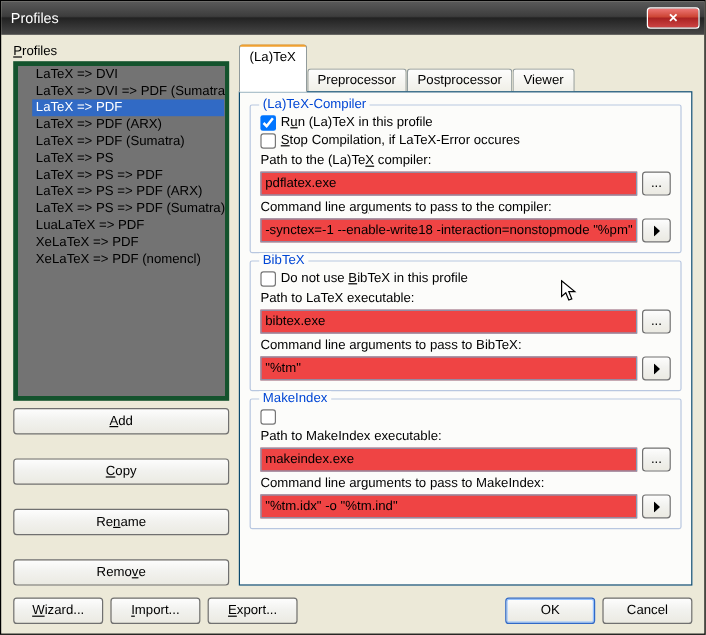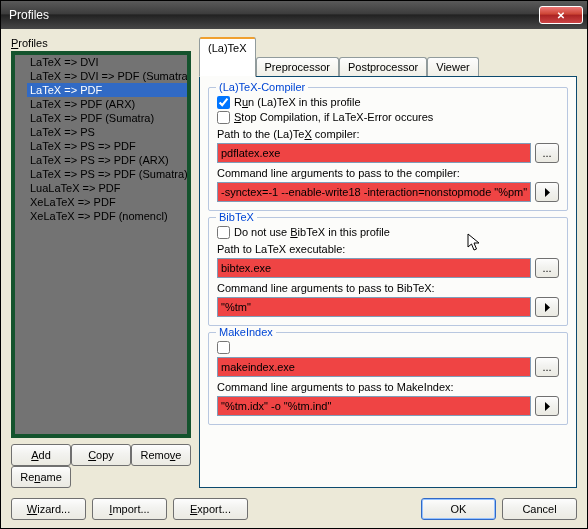--- a/index.html
+++ b/index.html
@@ -9,21 +9,21 @@
 .titlebar-text { flex: 1; }
 .close-btn { width: 44px; height: 18px; background: linear-gradient(#e77, #c43 45%, #a22 50%, #c44); border: 1px solid #fff; border-radius: 3px; display: flex; align-items: center; justify-content: center; cursor: pointer; }
 .close-btn span { color: #fff; font-weight: bold; font-size: 10px; }
 .body { flex: 1; padding: 8px 10px; display: flex; flex-direction: column; gap: 6px; }
 .main-row { display: flex; gap: 8px; flex: 1; min-height: 0; }
 .left-col { width: 180px; display: flex; flex-direction: column; }
 .left-title { margin-bottom: 2px; color: #000; }
 .profile-list { flex: 1; background: #737373; border: 4px solid #14532d; overflow: auto; padding-left: 12px; }
 .profile-list .item { padding: 1px 3px; white-space: nowrap; cursor: pointer; }
 .profile-list .item.sel { background: #316ac5; color: #fff; }
-.btn-grid { display: grid; grid-template-columns: 1fr 1fr 1fr; gap: 0; margin-top: 6px; }
+.btn-grid { display: grid; grid-template-columns: 1fr; gap: 20px; margin-top: 6px; }
 .btn { height: 22px; background: linear-gradient(#fdfdfd,#f2f2ef 45%,#ebeae2); border: 1px solid #707070; border-radius: 3px; font: inherit; cursor: pointer; text-align: center;}
 .btn.small { width: 24px; height: 20px; padding: 0; display:flex; align-items:center; justify-content:center;}
 .btn.default { border: 1px solid #3169c6; box-shadow: 0 0 0 1px #94c1ff inset; }
 .right-col { flex: 1; display: flex; flex-direction: column; }
 .tabs { display: flex; gap: 0; }
 .tab { padding: 3px 8px; background: linear-gradient(#fdfdfd,#f0efe7); border: 1px solid #919b9c; border-bottom: none; border-radius: 3px 3px 0 0; cursor: pointer; position: relative; }
 .tab.active { background: #ffffff; border-bottom: 1px solid #fcfcfa; z-index: 2; margin-bottom: -1px; padding-top: 4px; }
 .tab:not(.active) { margin-top: 20px; }
 .tab.active::before { content: ""; position: absolute; top: -1px; left: 0; right: 0; height: 2px; background: #f0a030; border-radius: 2px 2px 0 0; }
 .tab-body { flex: 1; background: #fcfcfa; border: 1px solid #0c4a6e; padding: 10px 8px; overflow: auto; }
@@ -65,22 +65,22 @@
             <div class="item">LaTeX =&gt; PS =&gt; PDF</div>
             <div class="item">LaTeX =&gt; PS =&gt; PDF (ARX)</div>
             <div class="item">LaTeX =&gt; PS =&gt; PDF (Sumatra)</div>
             <div class="item">LuaLaTeX =&gt; PDF</div>
             <div class="item">XeLaTeX =&gt; PDF</div>
             <div class="item">XeLaTeX =&gt; PDF (nomencl)</div>
           </div>
         <div class="btn-grid">
           <button class="btn"><span class="u">A</span><span>dd</span></button>
           <button class="btn"><span class="u">C</span><span>opy</span></button>
+          <button class="btn"><span>Re</span><span class="u">n</span><span>ame</span></button>
           <button class="btn"><span>Remo</span><span class="u">v</span><span>e</span></button>
-          <button class="btn"><span>Re</span><span class="u">n</span><span>ame</span></button>
         </div>
       </div>
       <div class="right-col">
         <div class="tabs">
           <div class="tab active">(La)TeX</div>
           <div class="tab">Preprocessor</div>
           <div class="tab">Postprocessor</div>
           <div class="tab">Viewer</div>
         </div>
         <div class="tab-body">
@@ -131,20 +131,21 @@
                   </svg>
                 </button>
             </div>
           </div>
 
           <div class="fieldset">
             <div class="legend">MakeIndex</div>
             <label class="chk">
               <input type="checkbox" id="chk-mk" style="">
             </label>
+            <div class="label">Path to MakeIndex executable:</div>
             <div class="row">
               <input class="text" value="makeindex.exe" style="">
               <button class="btn small">...</button>
             </div>
             <div class="label">Command line arguments to pass to MakeIndex:</div>
             <div class="row">
               <input class="text" value="&quot;%tm.idx&quot; -o &quot;%tm.ind&quot;" style="">
               <button class="btn small">
                   <svg class="arrow-svg" viewBox="0 0 7 9">
                     <path d="M1 0 L6 4.5 L1 9 Z" fill="#000"></path>

